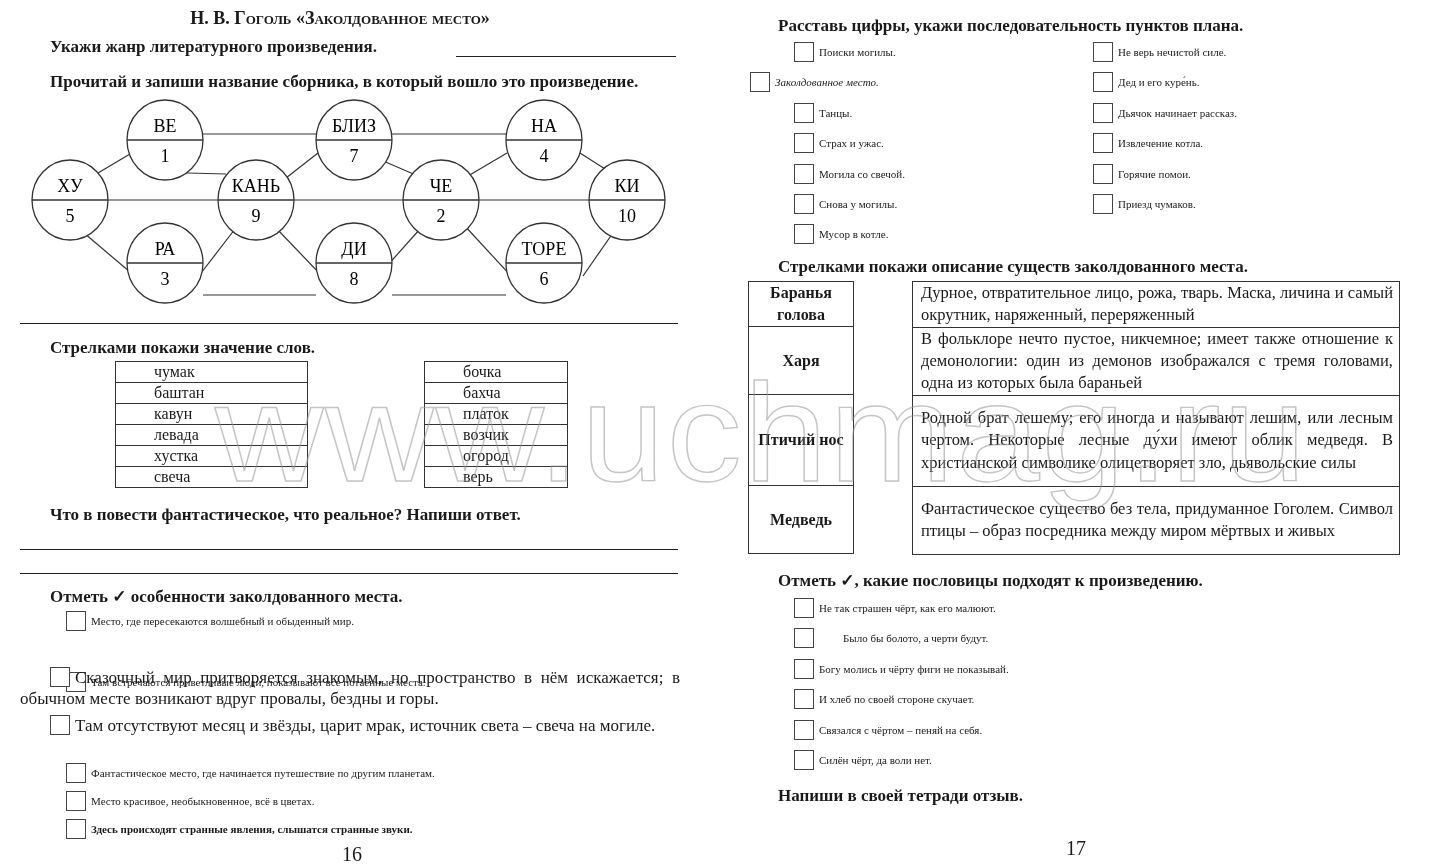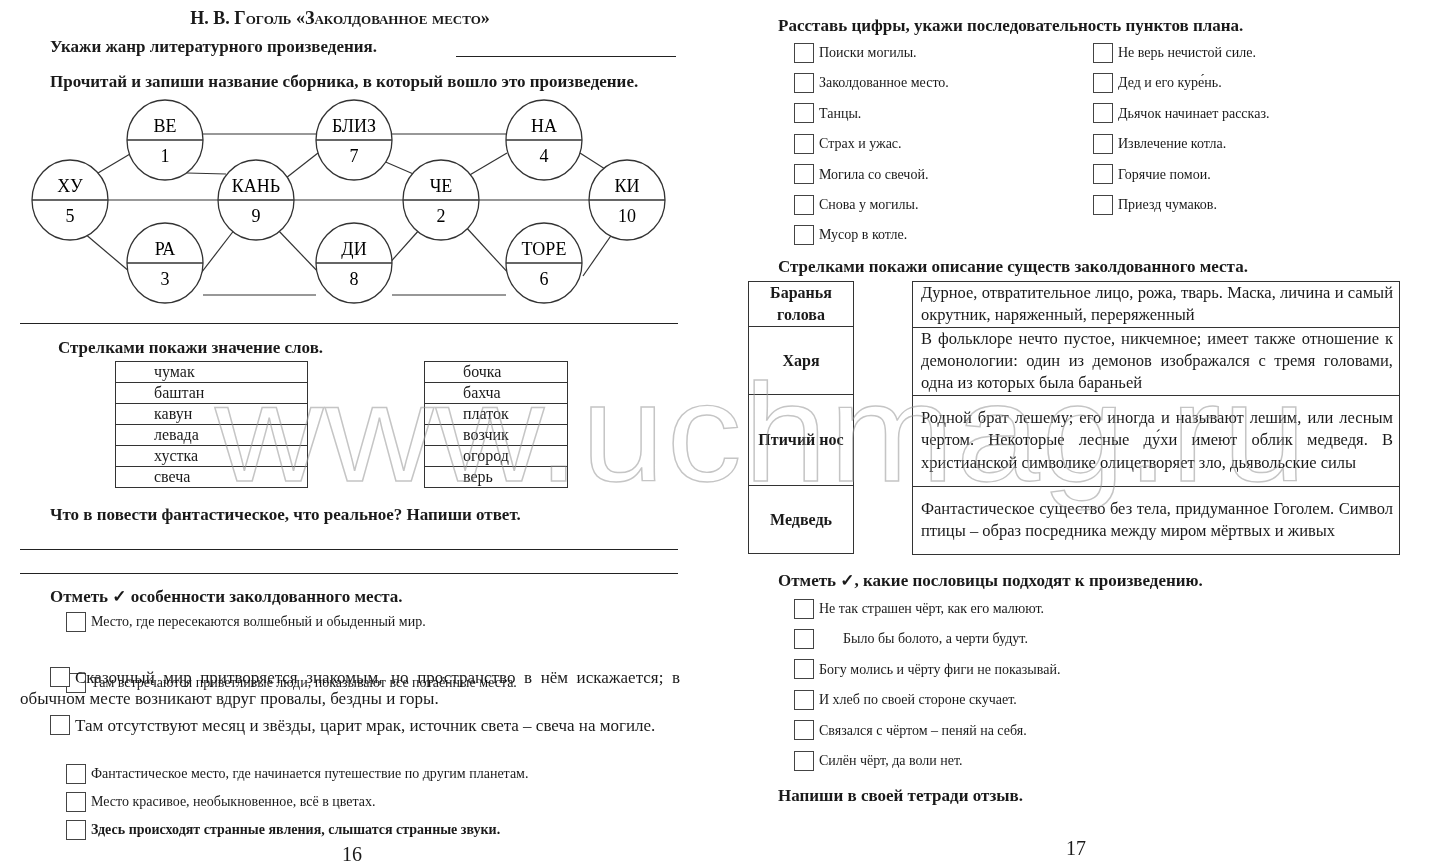--- a/index.html
+++ b/index.html
@@ -6,21 +6,21 @@
   body { width:1445px; height:865px; position:relative; overflow:hidden;
          font-family:"Liberation Serif", serif; color:#1a1a1a; }
   .abs { position:absolute; }
   .h-title { left:0; width:680px; top:8px; text-align:center; font-size:18px; font-weight:bold; font-variant:small-caps; }
   .task { font-size:17px; font-weight:bold; white-space:nowrap; }
   .line { position:absolute; height:0; border-top:1.3px solid #222; }
   .para { font-size:17px; font-weight:bold; line-height:21px; text-align:justify; }
   svg text { font-family:"Liberation Serif", serif; }
   .wtable { position:absolute; border-collapse:collapse; font-size:16px; }
   .wtable td { border:1.3px solid #333; height:20px; padding:0 0 0 38px; line-height:20px; }
-  .cb-row { position:absolute; display:flex; align-items:center; font-size:14px; white-space:nowrap;padding-left:16px; }
+  .cb-row { position:absolute; display:flex; align-items:flex-start; font-size:11px; white-space:nowrap;padding-left:16px; }
   .cb { width:20px; height:20px; border:1.3px solid #444; box-sizing:border-box; margin-right:5px; flex:0 0 auto; background:#fff; }
   .cb-text { line-height:21px; }
   .wrap-text { position:absolute; font-size:17px; line-height:21px; text-align:justify; }
   .ctable-left { position:absolute; left:748px; top:281px; width:106px; border-collapse:collapse; }
   .ctable-left td { border:1.3px solid #333; text-align:center; font-weight:bold; font-size:16px; line-height:22px; padding:0; }
   .ctable-right { position:absolute; left:912px; top:281px; width:488px; border-collapse:collapse; }
   .ctable-right td { border:1.3px solid #333; font-size:16.5px; line-height:22.3px; padding:0 6px 0 8px; text-align:justify; }
   .pagenum { font-size:20px; }
   .watermark { position:absolute; left:215px; top:358px; font-family:"Liberation Sans", sans-serif; font-size:150px; line-height:150px;
                color:transparent; -webkit-text-stroke:1.5px rgba(150,150,150,0.55); letter-spacing:2px; white-space:nowrap; pointer-events:none; transform:scaleY(0.93); }
@@ -117,21 +117,21 @@
         <ellipse cx="544" cy="167" rx="38" ry="40" fill="#fff" stroke="#333" stroke-width="1.3"></ellipse>
         <line x1="506" x2="582" y1="167" y2="167" stroke="#333" stroke-width="1.3"></line>
         <text x="544" y="159" text-anchor="middle" font-size="18">ТОРЕ</text>
         <text x="544" y="189" text-anchor="middle" font-size="18">6</text>
       </g>
     </g>
 </svg>
 
 <div class="line" style="left:20px; top:323px; width:658px;"></div>
 
-<div class="abs task" style="left:58px; top:338px;">Стрелками покажи значение слов.</div>
+<div class="abs task" style="left:50px; top:338px;">Стрелками покажи значение слов.</div>
 
 <table class="wtable" style="left:115px; top:361px; width:193px;">
   <tbody>
     <tr>
         <td>чумак</td>
       </tr>
     <tr>
         <td>баштан</td>
       </tr>
     <tr>
@@ -210,21 +210,21 @@
 
 <div class="abs pagenum" style="left:342px; top:843px;">16</div>
 
 <div class="abs task" style="left:778px; top:16px;">Расставь цифры, укажи последовательность пунктов плана.</div>
 
 <div id="plan-col1">
     <div class="cb-row" style="left: 778px; top: 42px;">
       <div class="cb"></div>
       <span class="cb-text">Поиски могилы.</span>
     </div>
-    <div class="cb-row" style="left: 778px; top: 72.4px;">
+    <div class="cb-row" style="left: 734px; top: 72.4px; font-style: italic;">
       <div class="cb"></div>
       <span class="cb-text">Заколдованное место.</span>
     </div>
     <div class="cb-row" style="left: 778px; top: 102.8px;">
       <div class="cb"></div>
       <span class="cb-text">Танцы.</span>
     </div>
     <div class="cb-row" style="left: 778px; top: 133.2px;">
       <div class="cb"></div>
       <span class="cb-text">Страх и ужас.</span>

